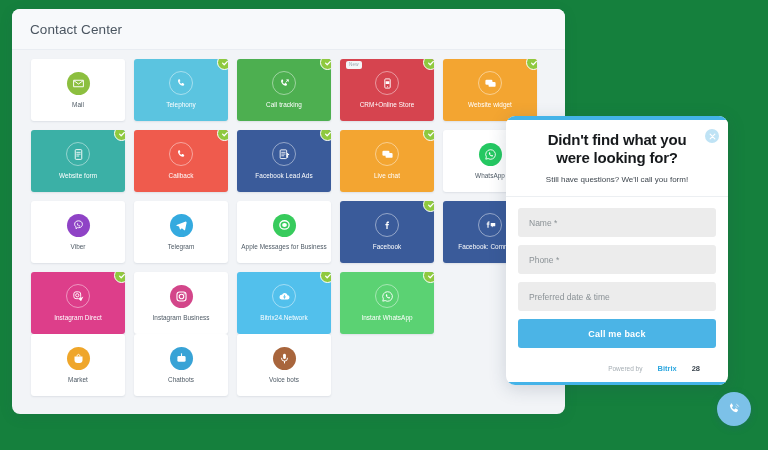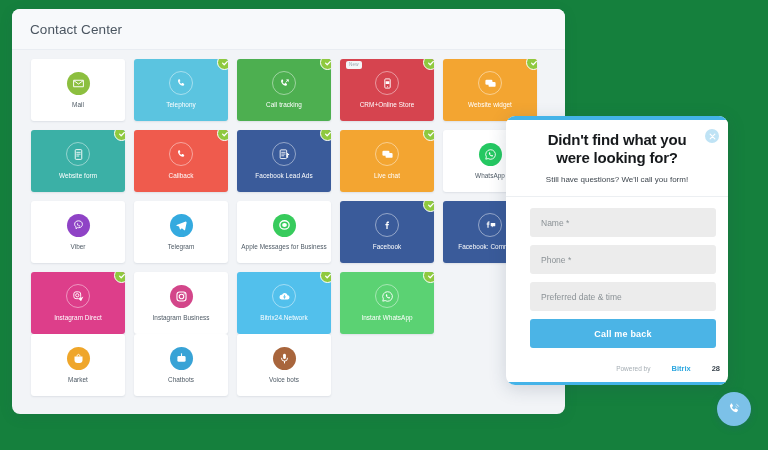--- a/index.html
+++ b/index.html
@@ -149,21 +149,21 @@
   .widget-close {
     position: absolute;
     top: 9px; right: 9px;
     width: 14px; height: 14px;
     border-radius: 50%;
     background: #bfe3f5;
     display: flex; align-items: center; justify-content: center;
     cursor: pointer;
   }
   .widget-close svg { width: 7px; height: 7px; }
-  .widget-form { padding: 11px 12px 9px 12px; margin-left: 12px; }
+  .widget-form { padding: 11px 12px 9px 12px; }
   .field {
     height: 29px;
     background: #ececec;
     border-radius: 3px;
     border: none;
     width: 100%;
     margin-bottom: 8px;
     padding: 0 11px;
     font-size: 8.5px;
     color: #6d7579;
@@ -177,22 +177,22 @@
     border: none;
     border-radius: 3px;
     font-size: 9px;
     font-weight: bold;
     cursor: pointer;
     font-family: "Liberation Sans", sans-serif;
     letter-spacing: .2px;
   }
   .powered {
     display: flex; align-items: center; justify-content: flex-end;
-    gap: 21px;
-    padding: 7px 8px 9px 0;
+    gap: 15px;
+    padding: 7px 28px 9px 0;
     font-size: 6.5px;
     color: #a6aeb4;
   }
   .powered .brand { color: #2fa8e0; font-weight: bold; font-size: 7.5px; }
   .powered .brand-num { color: #3c464f; font-weight: bold; font-size: 7.5px; }
   .widget-bottombar { height: 3px; background: #44b3e8; }
 
   
   .fab {
     position: absolute;

